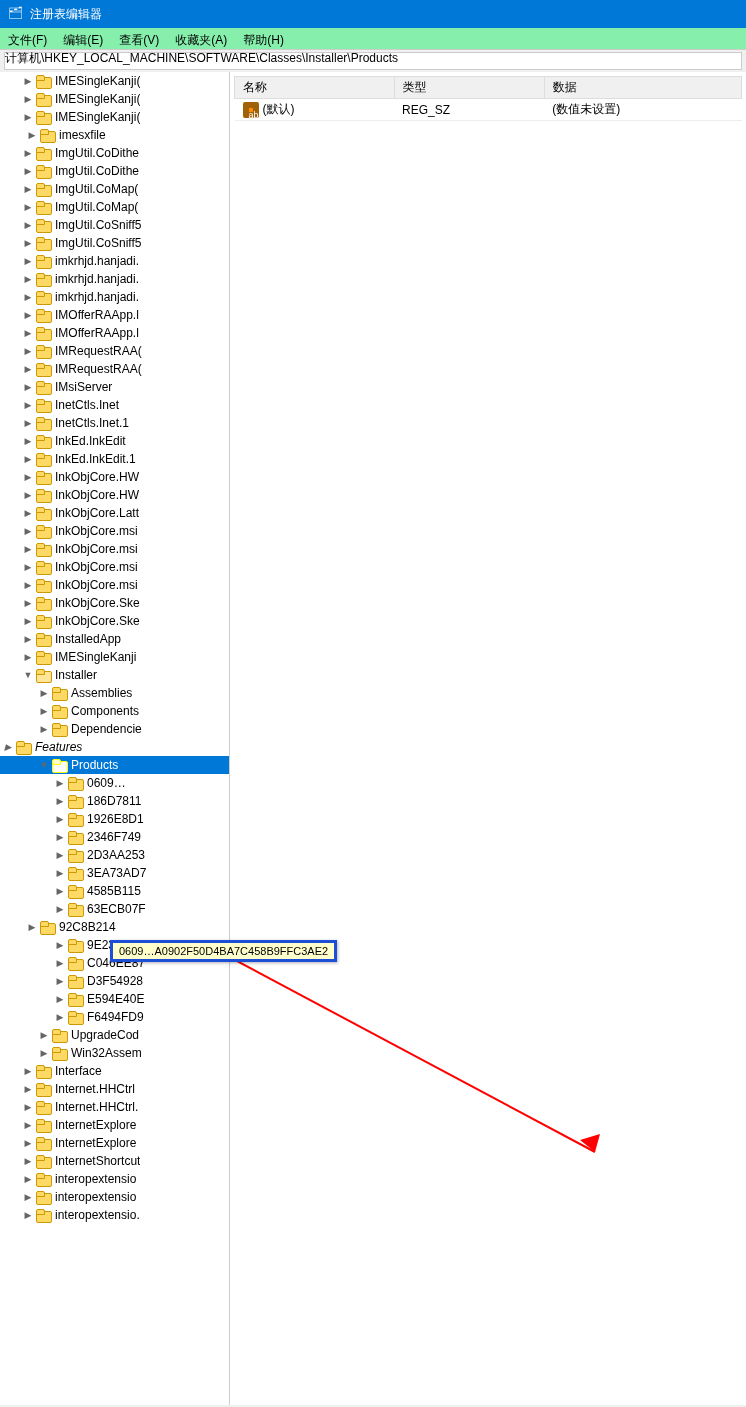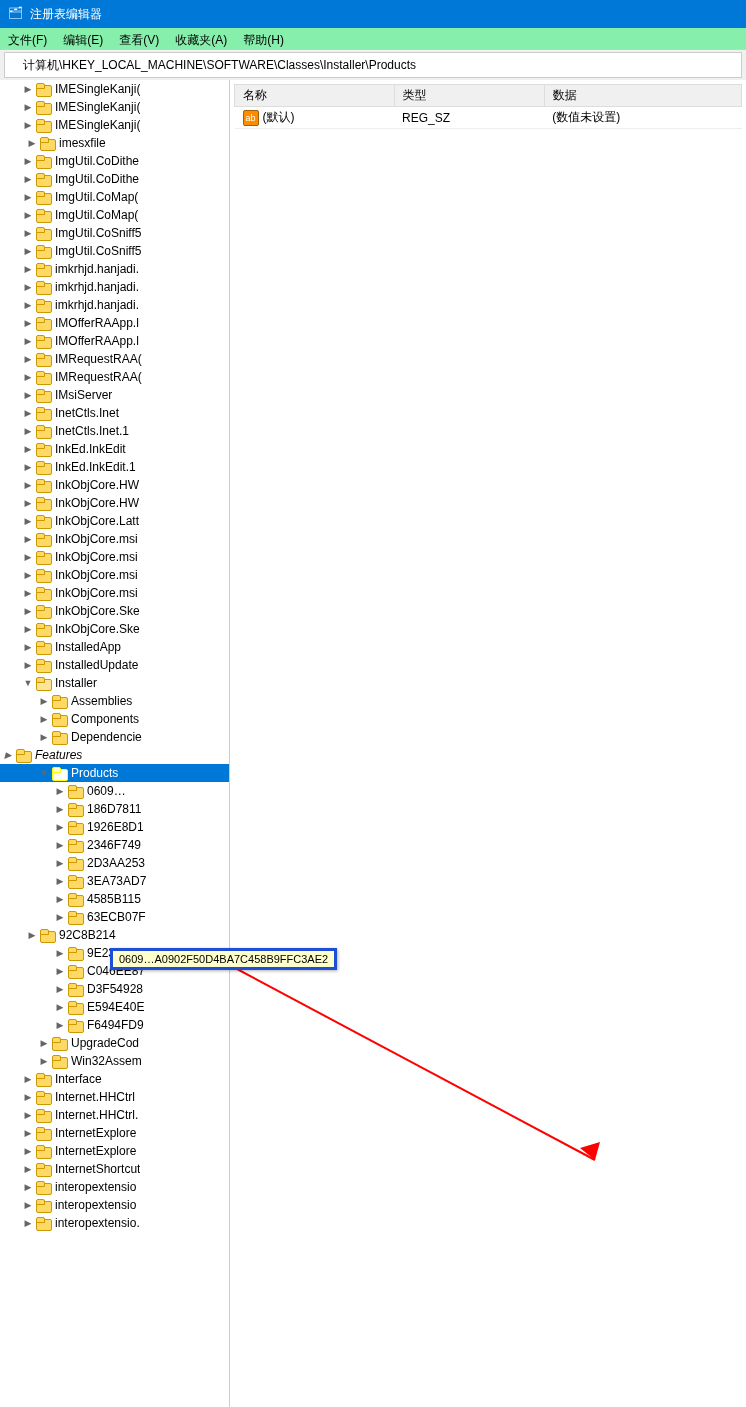--- a/index.html
+++ b/index.html
@@ -33,25 +33,25 @@
       height: 22px;
     }
     .menu-item {
       padding: 2px 8px;
       cursor: pointer;
       font-size: 12px;
     }
     .address-bar {
       background: white;
       border: 1px solid #ccc;
-      padding: 2px 18px;
+      padding: 2px 0;
       font-size: 12px;
-      height: 26px;
+      height: 18px;
       display: flex;
-      align-items: center;
+      align-items: flex-end;
       margin: 2px 4px;
     }
     .left-panel {
       width: 230px;
       border-right: 1px solid #ccc;
       background: white;
       overflow-y: auto;
       overflow-x: hidden;
       height: 100%;
     }
@@ -144,21 +144,21 @@
     }
     .reg-table td {
       border-bottom: 1px solid #eee;
       padding: 2px 8px;
     }
     .default-icon {
       display: inline-block;
       width: 16px;
       height: 16px;
       background: #ff8c00;
-      border: 1px solid #a16207;
+      border: 6px solid #a16207;
       border-radius: 2px;
       vertical-align: middle;
       margin-right: 4px;
       font-size: 9px;
       color: white;
       text-align: center;
       line-height: 14px;
     }
 
     
@@ -364,21 +364,21 @@
         <span class="item-label">InkObjCore.Ske</span>
       </div>
       <div class="tree-item" style="padding-left: 20px;">
         <span class="expand-arrow collapsed"></span>
         <span class="folder-icon"></span>
         <span class="item-label">InstalledApp</span>
       </div>
       <div class="tree-item" style="padding-left: 20px;">
         <span class="expand-arrow collapsed"></span>
         <span class="folder-icon"></span>
-        <span class="item-label">InstalledUpdate</span>
+        <span class="item-label">IMESingleKanji</span>
       </div>
       <div class="tree-item" style="padding-left: 20px;">
         <span class="expand-arrow expanded"></span>
         <span class="folder-icon open"></span>
         <span class="item-label">Installer</span>
       </div>
       <div class="tree-item" style="padding-left: 36px;">
         <span class="expand-arrow collapsed"></span>
         <span class="folder-icon"></span>
         <span class="item-label">Assemblies</span>

